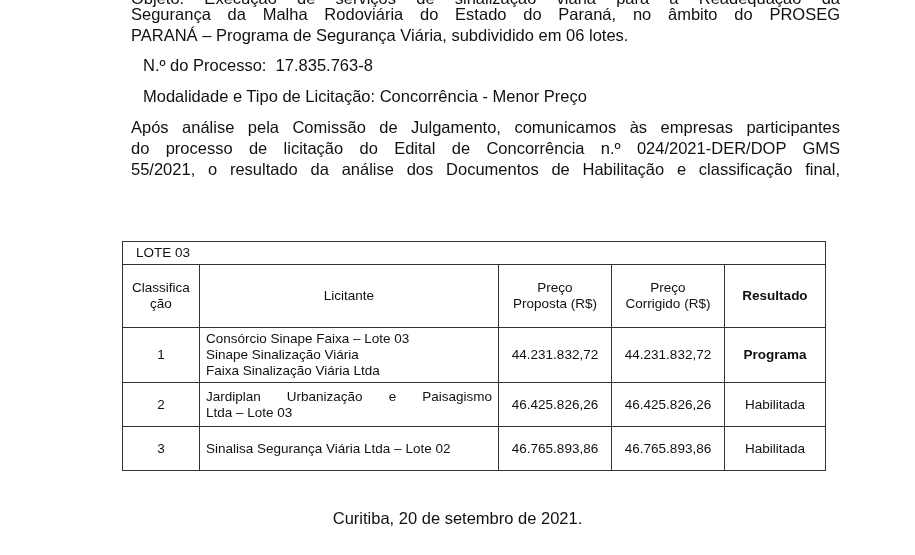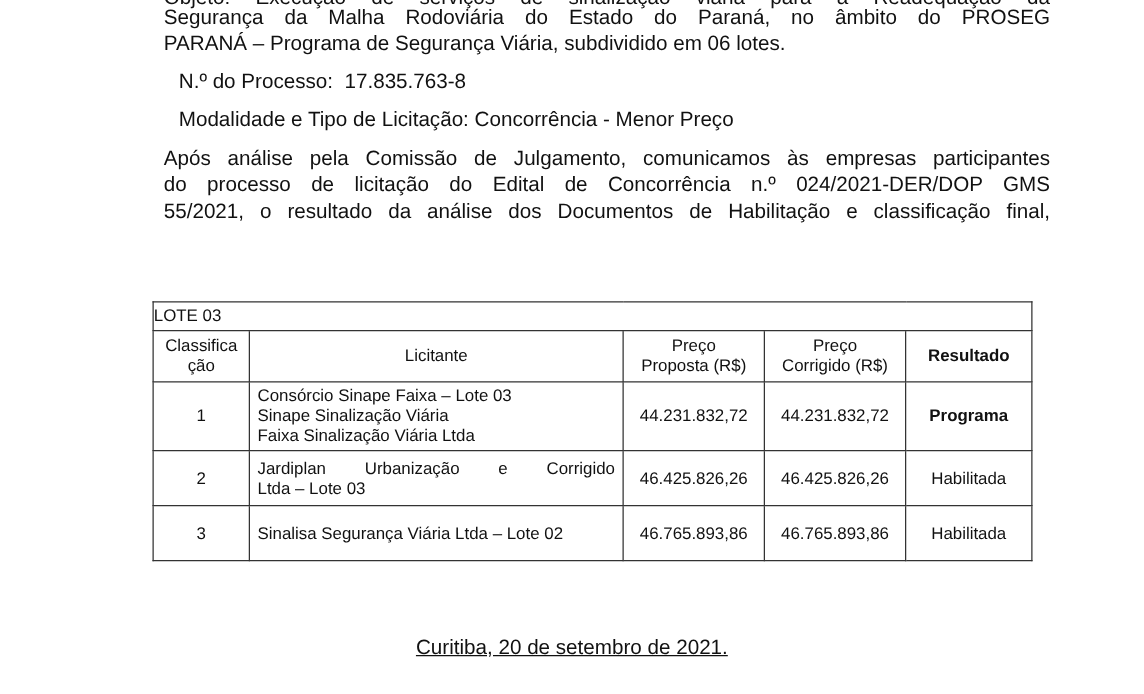--- a/index.html
+++ b/index.html
@@ -6,21 +6,21 @@
   body { width:915px; height:555px; position:relative; overflow:hidden; font-family:"Liberation Sans", sans-serif; color:#111; }
   .line { position:absolute; left:131px; width:709px; font-size:16.5px; line-height:21px; white-space:nowrap; }
   .just { text-align:justify; text-align-last:justify; }
   .para { position:absolute; left:131px; width:709px; font-size:16.5px; line-height:21px; }
   .para .ln { display:block; white-space:nowrap; }
   b { font-weight:normal;margin-left:12px; }
   table { position:absolute; left:122px; top:241px; border-collapse:collapse; font-size:13.5px; line-height:16px; }
   td { border:1px solid #333; padding:0 6px; vertical-align:middle; }
   .c { text-align:center; }
   .bold { font-weight:bold; }
-  .foot { position:absolute; left:0; width:915px; top:508px; text-align:center; font-size:16.5px; line-height:21px;text-decoration:underline; }
+  .foot { position:absolute; left:0; width:915px; top:508px; text-align:center; font-size:16.5px; line-height:21px; }
   .clip { position:absolute; left:131px; top:-12px; width:709px; font-size:16.5px; line-height:21px; white-space:nowrap; }
 </style>
 </head>
 <body>
 
 <div>
   <div class="clip just">Objeto: Execução de serviços de sinalização viária para a Readequação da</div>
 
   <div class="line just" style="top:4px">Segurança da Malha Rodoviária do Estado do Paraná, no âmbito do PROSEG</div>
   <div class="line" style="top:25px">PARANÁ – Programa de Segurança Viária, subdividido em 06 lotes.</div>
@@ -35,40 +35,40 @@
 
   <div class="para" style="top:117px">
     <span class="ln just">Após análise pela Comissão de Julgamento, comunicamos às empresas participantes</span>
     <span class="ln just">do processo de licitação do Edital de Concorrência n.º 024/2021-DER/DOP GMS</span>
     <span class="ln just">55/2021, o resultado da análise dos Documentos de Habilitação e classificação final,</span>
   </div>
 
   <table>
     <tbody>
         <tr style="height:23px">
-      <td colspan="5" style="padding-left:0">LOTE 03</td>
+      <td colspan="5" style="padding-left:13px">LOTE 03</td>
     </tr>
     <tr style="height:37px">
-      <td class="c" style="width:72px;padding:4px 2px"><span>Classifica</span><br><span>ção</span></td>
+      <td class="c" style="width:72px;padding:15px 2px"><span>Classifica</span><br><span>ção</span></td>
       <td class="c" style="width:286px">Licitante</td>
       <td class="c" style="width:102px;padding:0 5px"><span>Preço</span><br><span>Proposta (R$)</span></td>
       <td class="c" style="width:102px;padding:0 5px"><span>Preço</span><br><span>Corrigido (R$)</span></td>
       <td class="c bold" style="width:88px">Resultado</td>
     </tr>
     <tr style="height:55px">
       <td class="c">1</td>
       <td><span>Consórcio Sinape Faixa – Lote 03</span><br><span>Sinape Sinalização Viária</span><br><span>Faixa Sinalização Viária Ltda</span></td>
       <td class="c">44.231.832,72</td>
       <td class="c">44.231.832,72</td>
       <td class="c bold">Programa</td>
     </tr>
     <tr style="height:44px">
       <td class="c">2</td>
       <td>
-            <span class="just" style="display:block;text-align-last:justify">Jardiplan Urbanização e Corrigido</span>
+            <span class="just" style="display:block;text-align-last:justify">Jardiplan Urbanização e Paisagismo</span>
             <span style="display:block">Ltda – Lote 03</span>
           </td>
       <td class="c">46.425.826,26</td>
       <td class="c">46.425.826,26</td>
       <td class="c">Habilitada</td>
     </tr>
     <tr style="height:44px">
       <td class="c">3</td>
       <td>Sinalisa Segurança Viária Ltda – Lote 02</td>
       <td class="c">46.765.893,86</td>

